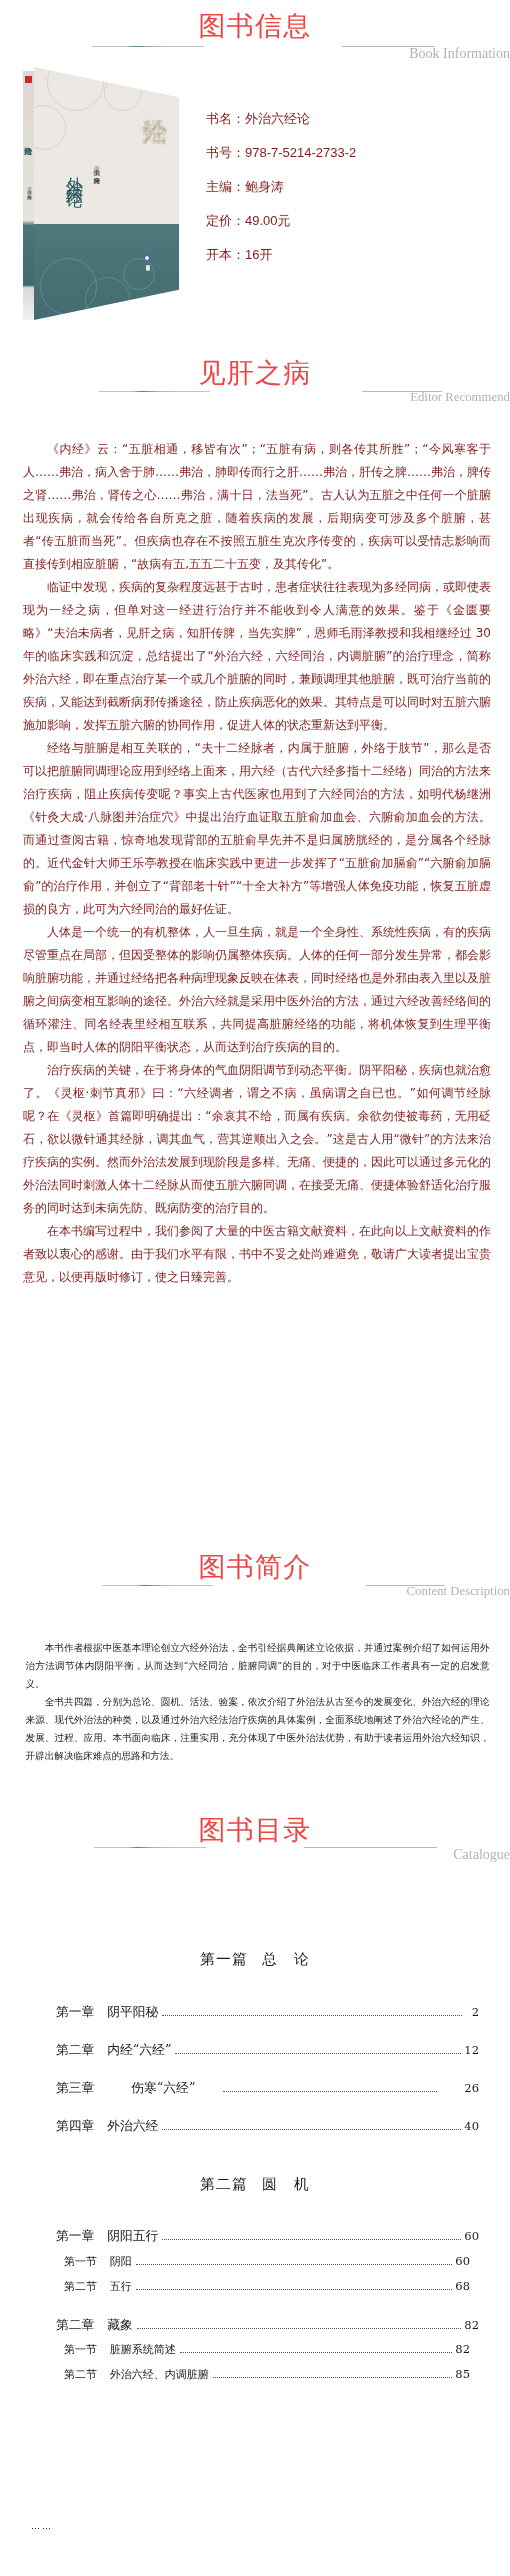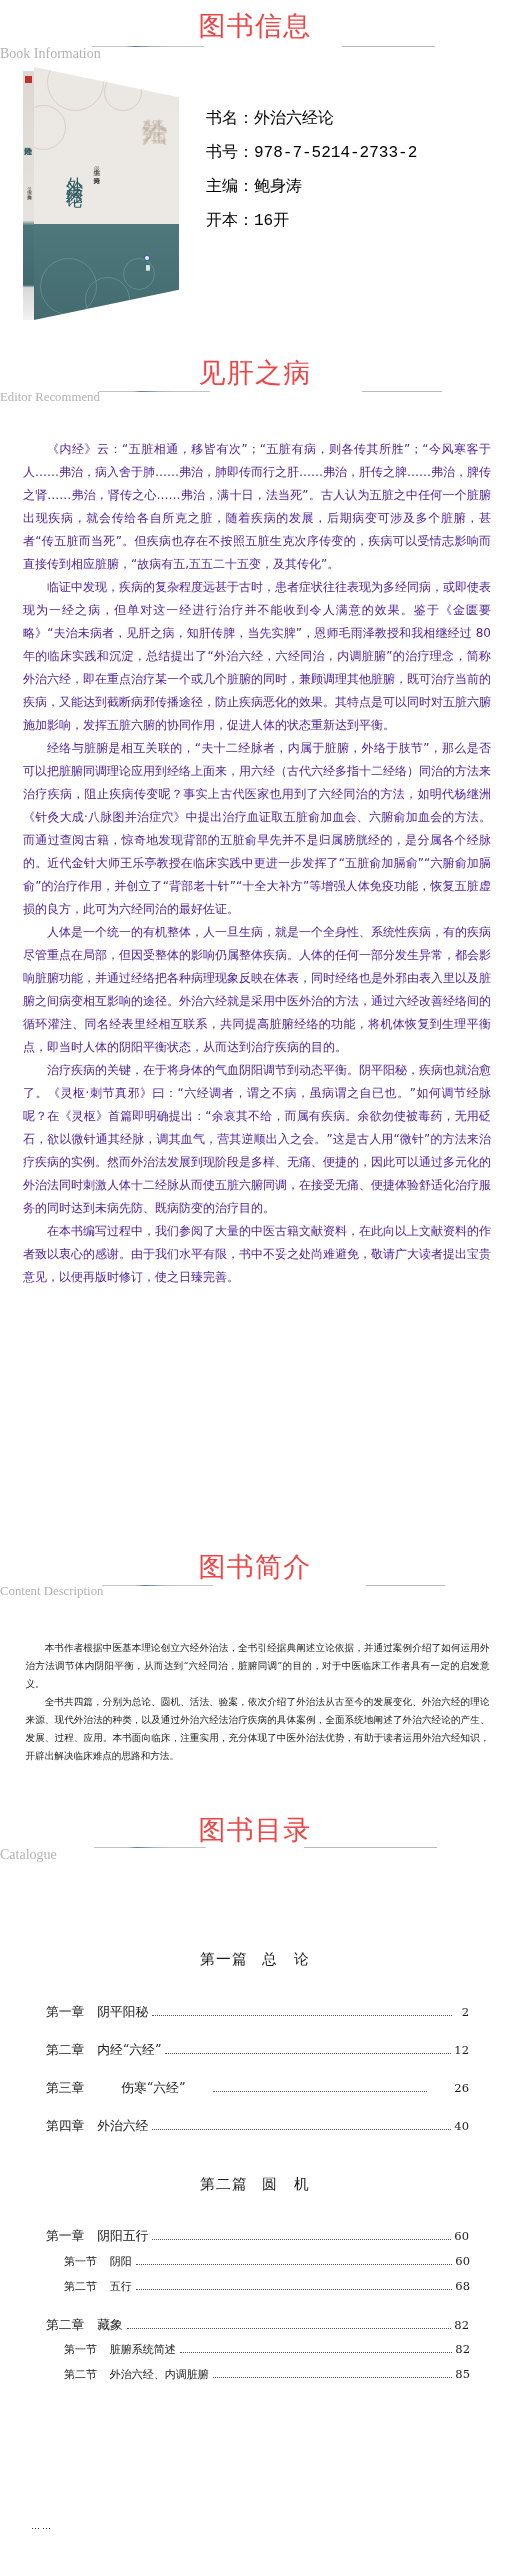--- a/index.html
+++ b/index.html
@@ -3,50 +3,50 @@
 <meta charset="utf-8">
 <style>
   * { box-sizing: border-box; margin: 0; padding: 0; }
   html, body { width: 510px; background: #ffffff; }
   body { position: relative; height: 2576px; overflow: hidden; font-family: "DejaVu Sans", sans-serif; color: #333; }
 
   .section-head { position: absolute; left: 0; width: 510px; height: 51px; }
   .section-head .cn { position: absolute; left: 0; width: 510px; top: 0; text-align: center; font-family: "DejaVu Sans", sans-serif; font-size: 27px; color: #ef4444; letter-spacing: 1.3px; line-height: 31px; }
   .section-head .line { position: absolute; height: 1.3px; background: #b9b9b9; }
   .section-head .line.left { background: linear-gradient(to right, #c4c4c4 0%, #c4c4c4 30%, #5f7d92 38%, #aab8c2 55%, #c4c4c4 70%); }
-  .section-head .en { position: absolute; left: 0; width: 510px; text-align: left; font-family: "Liberation Serif", serif; font-size: 14px; color: #b3b3b3; line-height: 15.3px; }
+  .section-head .en { position: absolute; left: 0; width: 510px; text-align: right; font-family: "Liberation Serif", serif; font-size: 14px; color: #b3b3b3; line-height: 15.3px; }
 
   
   .cover { position: absolute; left: 23px; top: 67px; width: 156px; height: 255px; }
   .spine { position: absolute; left: 0; top: 3.8px; width: 11px; height: 249px; background: linear-gradient(#dcd7d2 0%, #e6e2dd 60%, #4d7579 62%, #42696d 86%, #d8d8d8 87%, #f2f2f2 100%); }
   .spine .logo { position: absolute; left: 1.9px; top: 5.1px; width: 7px; height: 7px; background: #c0302b; }
   .spine .t { position: absolute; left: 1.3px; top: 70px; width: 8.3px; font-family: "DejaVu Serif", serif; font-size: 7.7px; line-height: 9px; color: #2f5a60; writing-mode: vertical-rl; }
   .spine .a { position: absolute; left: 1.9px; top: 115px; width: 7px; font-size: 4.5px; color: #555; writing-mode: vertical-rl; }
   .front { position: absolute; left: 11px; top: 0; width: 145px; height: 253px; background: linear-gradient(to bottom, #ebe7e2 0%, #ece8e3 62%, #4f787c 62%, #436b70 100%); clip-path: polygon(0 0, 100% 12%, 100% 88%, 0 100%); }
   .front .swirl { position: absolute; border-radius: 50%; border: 1.3px solid rgba(200,192,185,0.55); }
   .front .swirl.dk { border-color: rgba(120,160,162,0.55); }
   .front .big { position: absolute; right: 3.8px; top: 32px; width: 25.5px; font-family: "DejaVu Serif", serif; font-size: 25.5px; line-height: 41px; color: rgba(180,165,150,0.35); writing-mode: vertical-rl; }
   .front .title { position: absolute; left: 33px; top: 96px; width: 19px; font-family: "DejaVu Serif", serif; font-size: 17px; line-height: 22px; color: #2e5d63; writing-mode: vertical-rl; letter-spacing: 3.8px; }
   .front .editor { position: absolute; left: 59px; top: 97px; width: 7.7px; font-family: "DejaVu Serif", serif; font-size: 6.4px; color: #444; writing-mode: vertical-rl; }
   .front .pub { position: absolute; left: 110px; top: 195px; width: 6.4px; font-size: 3.8px; color: #dfe8e8; writing-mode: vertical-rl; }
   .front .pub-logo { position: absolute; left: 110px; top: 188px; width: 5.7px; height: 5.7px; border-radius: 50%; background: #e8e8f2; border: 1.3px solid #2d4fa0; }
 
   .info { position: absolute; left: 206px; top: 102px; }
-  .info .row { font-family: Liberation Mono, monospace; font-size: 16px; line-height: 34px; color: #000000; white-space: nowrap; }
-
-  .body-text { position: absolute; left: 23px; width: 468px; font-family: "DejaVu Sans", sans-serif; font-size: 12px; line-height: 23px; color: #4c1d95; text-align: justify; }
+  .info .row { font-family: Liberation Sans, sans-serif; font-size: 13px; line-height: 34px; color: #7f1d1d; white-space: nowrap; }
+
+  .body-text { position: absolute; left: 23px; width: 468px; font-family: "DejaVu Sans", sans-serif; font-size: 12px; line-height: 23px; color: #7f1d1d; text-align: justify; }
   .body-text p { text-indent: 2em; }
   .desc-text { position: absolute; left: 25.5px; width: 464px; font-family: "DejaVu Serif", serif; font-size: 9.6px; line-height: 18px; color: #222; text-align: justify; }
   .desc-text p { text-indent: 2em; }
 
   .toc { position: absolute; left: 0; width: 510px; font-family: "DejaVu Serif", serif; color: #1a1a1a; }
   .toc .part { position: absolute; left: 0; width: 510px; text-align: center; font-size: 14.7px; font-weight: normal; letter-spacing: 1.3px; }
   .toc .part .gap { display: inline-block; width: 14px; }
   .toc .entry { position: absolute; display: flex; align-items: baseline; font-size: 12.8px; }
-  .toc .entry.chapter { left: 46px; width: 423px; }
+  .toc .entry.chapter { left: 56px; width: 423px; }
   .toc .entry.section { left: 64px; width: 406px; font-size: 11px; }
   .toc .entry .num { white-space: nowrap; }
   .toc .entry .name { white-space: nowrap; margin-left: 12.8px; }
   .toc .entry .dots { flex: 1; border-bottom: 1.3px dotted #555; margin: 0 3.8px 3.2px 3.8px; min-width: 6.4px; }
   .toc .entry .page { white-space: nowrap; min-width: 12.8px; text-align: right; font-size: 11.5px; }
 
   .ellipsis { position: absolute; left: 31px; top: 2521px; font-size: 9px; letter-spacing: 1.9px; color: #222; }
 </style>
 </head>
 <body>
@@ -76,33 +76,34 @@
     <div class="editor">主编◎鲍身涛</div>
     <div class="pub-logo"></div>
     <div class="pub">中国健康传媒集团 中国医药科技出版社</div>
   </div>
 </div>
 
 <div class="info">
   <div class="row"><span>书名：</span><span>外治六经论</span></div>
   <div class="row"><span>书号：</span><span>978-7-5214-2733-2</span></div>
   <div class="row"><span>主编：</span><span>鲍身涛</span></div>
+  <div class="row"><span>定价：</span><span>49.00元</span></div>
   <div class="row"><span>开本：</span><span>16开</span></div>
 </div>
 
 <div class="section-head" style="top:357px;">
   <div class="cn">见肝之病</div>
   <div class="line left" style="left:99px; width:111px; top:34px;"></div>
   <div class="line" style="left:362px; width:80px; top:34px;"></div>
   <div class="en" style="top:33px; font-size:12.8px;">Editor Recommend</div>
 </div>
 
 <div class="body-text" style="top:438px;">
   <p>《内经》云：“五脏相通，移皆有次”；“五脏有病，则各传其所胜”；“今风寒客于人……弗治，病入舍于肺……弗治，肺即传而行之肝……弗治，肝传之脾……弗治，脾传之肾……弗治，肾传之心……弗治，满十日，法当死”。古人认为五脏之中任何一个脏腑出现疾病，就会传给各自所克之脏，随着疾病的发展，后期病变可涉及多个脏腑，甚者“传五脏而当死”。但疾病也存在不按照五脏生克次序传变的，疾病可以受情志影响而直接传到相应脏腑，“故病有五,五五二十五变，及其传化”。</p>
-  <p>临证中发现，疾病的复杂程度远甚于古时，患者症状往往表现为多经同病，或即使表现为一经之病，但单对这一经进行治疗并不能收到令人满意的效果。鉴于《金匮要略》“夫治未病者，见肝之病，知肝传脾，当先实脾”，恩师毛雨泽教授和我相继经过 80 年的临床实践和沉淀，总结提出了“外治六经，六经同治，内调脏腑”的治疗理念，简称外治六经，即在重点治疗某一个或几个脏腑的同时，兼顾调理其他脏腑，既可治疗当前的疾病，又能达到截断病邪传播途径，防止疾病恶化的效果。其特点是可以同时对五脏六腑施加影响，发挥五脏六腑的协同作用，促进人体的状态重新达到平衡。</p>
+  <p>临证中发现，疾病的复杂程度远甚于古时，患者症状往往表现为多经同病，或即使表现为一经之病，但单对这一经进行治疗并不能收到令人满意的效果。鉴于《金匮要略》“夫治未病者，见肝之病，知肝传脾，当先实脾”，恩师毛雨泽教授和我相继经过 30 年的临床实践和沉淀，总结提出了“外治六经，六经同治，内调脏腑”的治疗理念，简称外治六经，即在重点治疗某一个或几个脏腑的同时，兼顾调理其他脏腑，既可治疗当前的疾病，又能达到截断病邪传播途径，防止疾病恶化的效果。其特点是可以同时对五脏六腑施加影响，发挥五脏六腑的协同作用，促进人体的状态重新达到平衡。</p>
   <p>经络与脏腑是相互关联的，“夫十二经脉者，内属于脏腑，外络于肢节”，那么是否可以把脏腑同调理论应用到经络上面来，用六经（古代六经多指十二经络）同治的方法来治疗疾病，阻止疾病传变呢？事实上古代医家也用到了六经同治的方法，如明代杨继洲《针灸大成·八脉图并治症穴》中提出治疗血证取五脏俞加血会、六腑俞加血会的方法。而通过查阅古籍，惊奇地发现背部的五脏俞早先并不是归属膀胱经的，是分属各个经脉的。近代金针大师王乐亭教授在临床实践中更进一步发挥了“五脏俞加膈俞”“六腑俞加膈俞”的治疗作用，并创立了“背部老十针”“十全大补方”等增强人体免疫功能，恢复五脏虚损的良方，此可为六经同治的最好佐证。</p>
   <p>人体是一个统一的有机整体，人一旦生病，就是一个全身性、系统性疾病，有的疾病尽管重点在局部，但因受整体的影响仍属整体疾病。人体的任何一部分发生异常，都会影响脏腑功能，并通过经络把各种病理现象反映在体表，同时经络也是外邪由表入里以及脏腑之间病变相互影响的途径。外治六经就是采用中医外治的方法，通过六经改善经络间的循环灌注、同名经表里经相互联系，共同提高脏腑经络的功能，将机体恢复到生理平衡点，即当时人体的阴阳平衡状态，从而达到治疗疾病的目的。</p>
   <p>治疗疾病的关键，在于将身体的气血阴阳调节到动态平衡。阴平阳秘，疾病也就治愈了。《灵枢·刺节真邪》曰：“六经调者，谓之不病，虽病谓之自已也。”如何调节经脉呢？在《灵枢》首篇即明确提出：“余哀其不给，而属有疾病。余欲勿使被毒药，无用砭石，欲以微针通其经脉，调其血气，营其逆顺出入之会。”这是古人用“微针”的方法来治疗疾病的实例。然而外治法发展到现阶段是多样、无痛、便捷的，因此可以通过多元化的外治法同时刺激人体十二经脉从而使五脏六腑同调，在接受无痛、便捷体验舒适化治疗服务的同时达到未病先防、既病防变的治疗目的。</p>
   <p>在本书编写过程中，我们参阅了大量的中医古籍文献资料，在此向以上文献资料的作者致以衷心的感谢。由于我们水平有限，书中不妥之处尚难避免，敬请广大读者提出宝贵意见，以便再版时修订，使之日臻完善。</p>
 </div>
 
 <div class="section-head" style="top:1551px;">
   <div class="cn">图书简介</div>
   <div class="line left" style="left:102px; width:111px; top:34px;"></div>
   <div class="line" style="left:366px; width:79px; top:34px;"></div>

